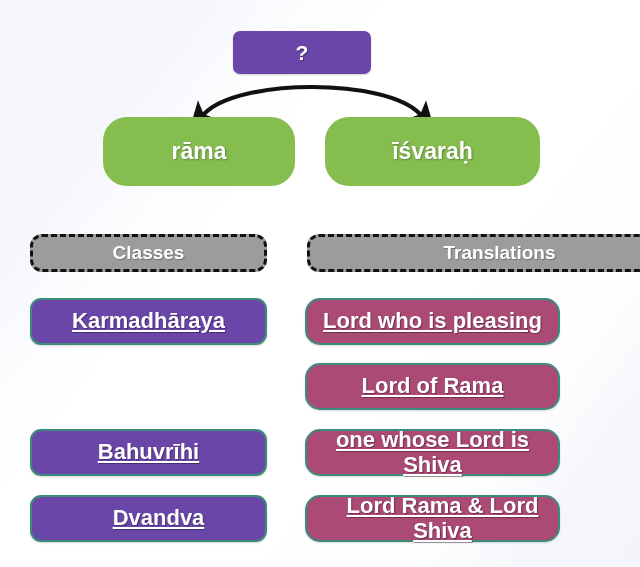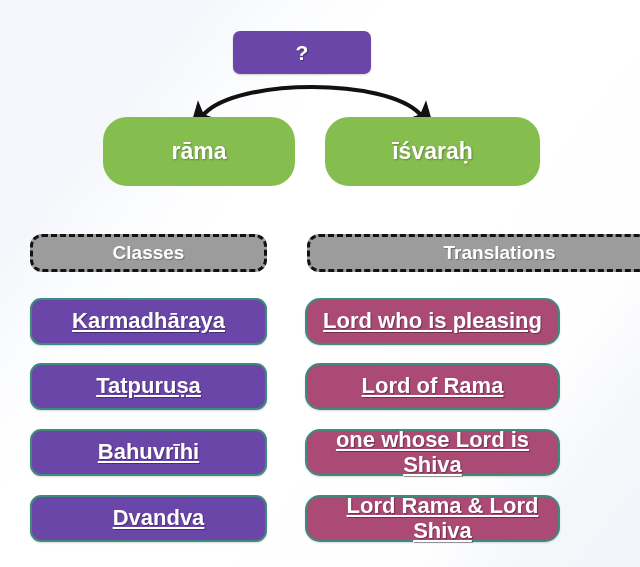--- a/index.html
+++ b/index.html
@@ -141,21 +141,20 @@
 
   <div class="node term-node" id="term-node-rama">rāma</div>
 
   <div class="node term-node" id="term-node-isvarah">īśvaraḥ</div>
 
   <div class="node col-header" id="header-classes">Classes</div>
 
   <div class="node col-header" id="header-translations">Translations</div>
 
   <div class="node chip class-chip row-0">Karmadhāraya</div>
-  <div class="node chip class-chip row-1">Tatpuruṣa</div>
   <div class="node chip class-chip row-2">Bahuvrīhi</div>
   <div class="node chip class-chip row-3">Dvandva</div>
 
   <div class="node chip trans-chip row-0">Lord who is pleasing</div>
   <div class="node chip trans-chip row-1">Lord of Rama</div>
   <div class="node chip trans-chip row-2">one whose Lord is Shiva</div>
   <div class="node chip trans-chip row-3">Lord Rama &amp; Lord Shiva</div>
 
 </div>
 

